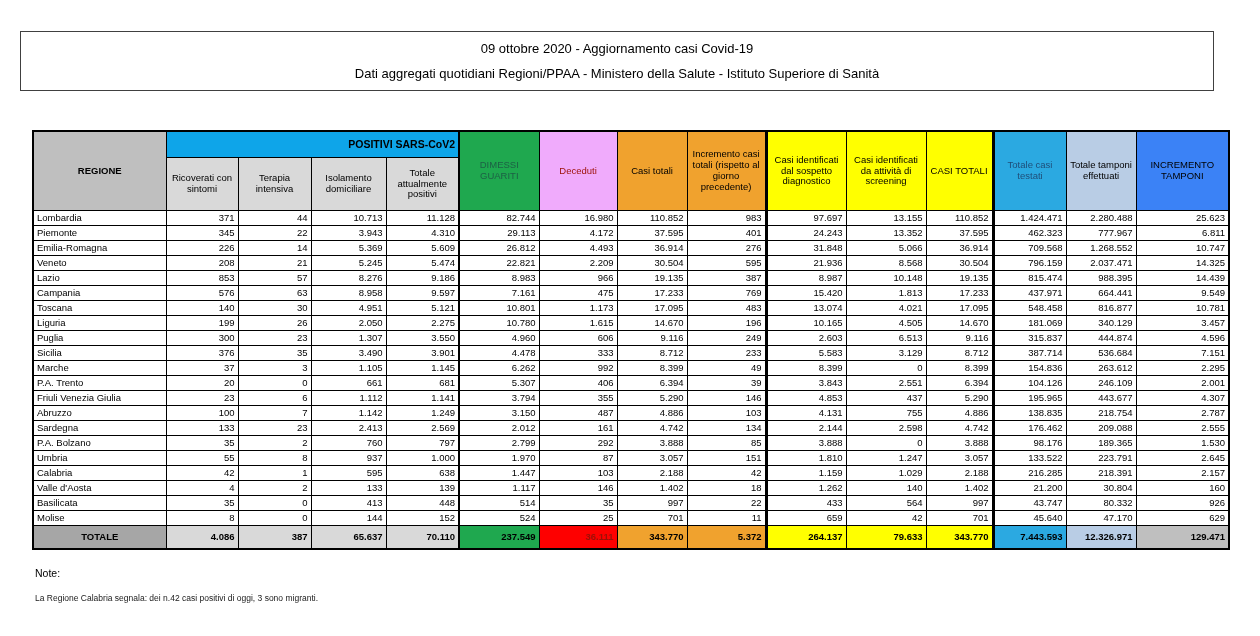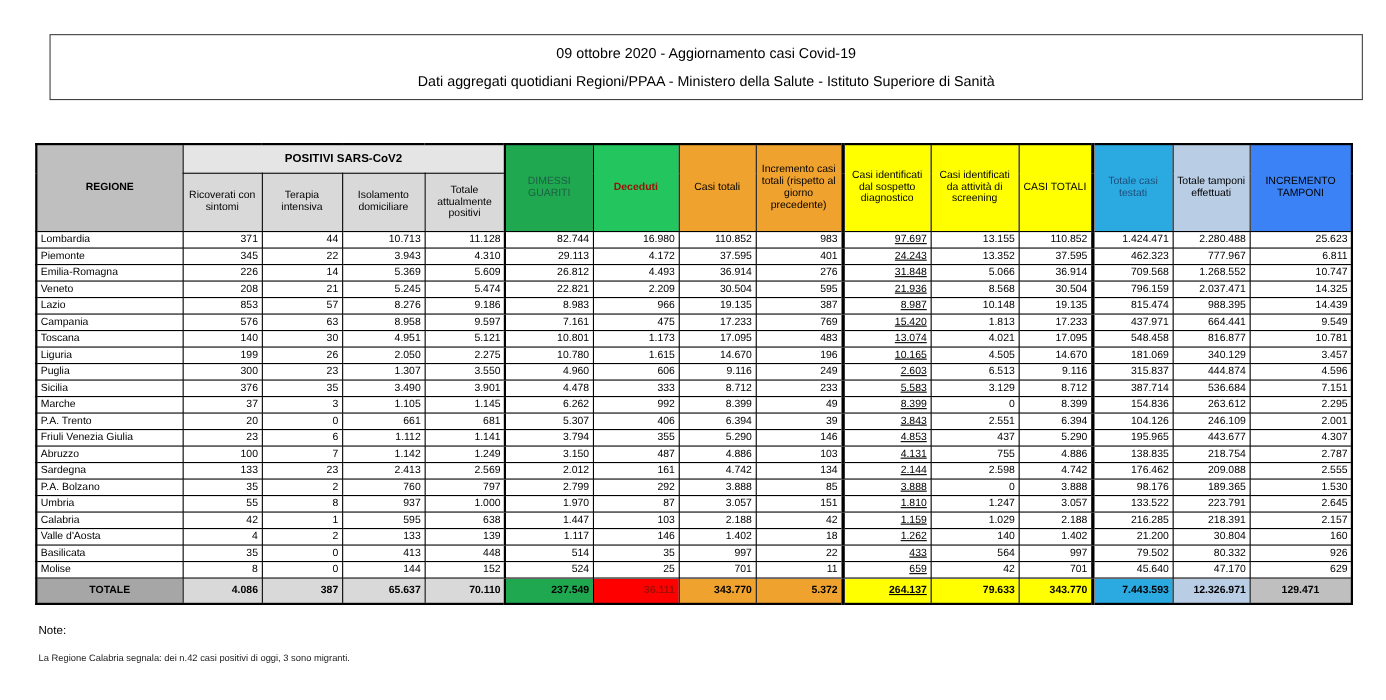--- a/index.html
+++ b/index.html
@@ -2,70 +2,70 @@
 <html><head>
 <meta charset="utf-8">
 <style>
   html,body{margin:0;padding:0;background:#ffffff;}
   .page{
     position:relative;width:1260px;height:636px;background:#ffffff;
     font-family:"Liberation Sans", sans-serif;color:#000;overflow:hidden;
   }
   
   .title-box{
-    position:absolute;left:45px;top:31px;width:1192px;height:58px;
+    position:absolute;left:20px;top:31px;width:1192px;height:58px;
     border:1px solid #404040;display:flex;flex-direction:column;
     justify-content:space-evenly;align-items:center;text-align:center;
     font-size:13px;
   }
   
   table.covid{
     position:absolute;left:32px;top:130px;width:1196px;
     border-collapse:collapse;table-layout:fixed;
     font-size:9.5px;
   }
   table.covid th, table.covid td{
     border:1px solid #000;padding:0 3px;overflow:hidden;
   }
   table.covid{border:2px solid #000;}
   thead th{font-weight:normal;text-align:center;vertical-align:middle;line-height:1.15;}
-  .h-group{height:25px;font-weight:bold;font-size:10.5px;background:#e5e5e5;}
+  .h-group{height:25px;font-weight:bold;font-size:10.5px;background:#0ea5e9;text-align:right;}
   .h-regione{font-weight:bold;background:#BFBFBF;}
   .h-sub{height:52px;background:#D9D9D9;}
   .h-green{background:#1FA84F;color:#1d6045;}
-  .h-red{background:#22c55e;color:#9c1006;font-weight:bold;}
+  .h-red{background:#f0abfc;color:#9c1006;}
   .h-orange{background:#F0A22E;color:#000;margin-top:36px;}
   .h-yellow{background:#FFFF00;color:#000;}
   .h-blue{background:#2BA9E1;color:#1F4E79;}
   .h-lblue{background:#B9CDE5;color:#000;margin-left:12px;}
   .h-lgray{background:#3b82f6;color:#000;}
   .thick-l{border-left-width:2px !important;}
   .thick-l3{border-left-width:3px !important;margin-top:42px;}
   tbody td{height:14px;line-height:14px;white-space:nowrap;}
   tbody td.region{text-align:left;}
   tbody td.num{text-align:right;}
   tbody td.c5{border-left-width:2px;}
-  tbody td.c9{border-left-width:3px;text-decoration:underline;}
+  tbody td.c9{border-left-width:3px;}
   tbody td.c12{border-left-width:3px;}
   tr.total-row td{height:22px;line-height:22px;font-weight:bold;}
   tr.total-row td:nth-child(1){background:#A6A6A6;text-align:center;}
   tr.total-row td:nth-child(2),
   tr.total-row td:nth-child(3),
   tr.total-row td:nth-child(4),
   tr.total-row td:nth-child(5){background:#D9D9D9;}
   tr.total-row td:nth-child(6){background:#1FA84F;}
   tr.total-row td:nth-child(7){background:#FE0000;color:#9c1006;}
   tr.total-row td:nth-child(8),
   tr.total-row td:nth-child(9){background:#F0A22E;}
   tr.total-row td:nth-child(10),
   tr.total-row td:nth-child(11),
   tr.total-row td:nth-child(12){background:#FFFF00;}
   tr.total-row td:nth-child(13){background:#2BA9E1;}
   tr.total-row td:nth-child(14){background:#B9CDE5;}
-  tr.total-row td:nth-child(15){background:#BFBFBF;text-align:center;}
+  tr.total-row td:nth-child(15){background:#BFBFBF;}
   
   .notes{position:absolute;left:35px;top:567px;}
   .notes-label{font-size:10.5px;margin-bottom:14px;}
   .notes-line{font-size:8.5px;color:#1a1a1a;}
 </style>
 </head>
 <body>
 
 <div class="page">
 
@@ -444,21 +444,21 @@
           <td class="c2 num">0</td>
           <td class="c3 num">413</td>
           <td class="c4 num">448</td>
           <td class="c5 num">514</td>
           <td class="c6 num">35</td>
           <td class="c7 num">997</td>
           <td class="c8 num">22</td>
           <td class="c9 num">433</td>
           <td class="c10 num">564</td>
           <td class="c11 num">997</td>
-          <td class="c12 num">79.502</td>
+          <td class="c12 num">43.747</td>
           <td class="c13 num">80.332</td>
           <td class="c14 num">926</td>
         </tr>
         <tr>
           <td class="c0 region">Molise</td>
           <td class="c1 num">8</td>
           <td class="c2 num">0</td>
           <td class="c3 num">144</td>
           <td class="c4 num">152</td>
           <td class="c5 num">524</td>

